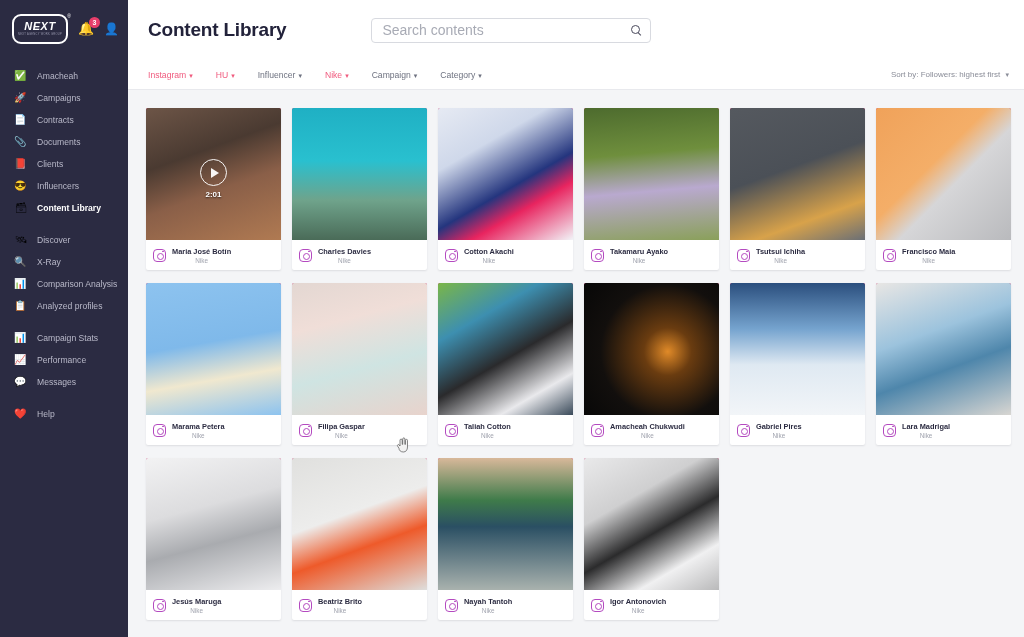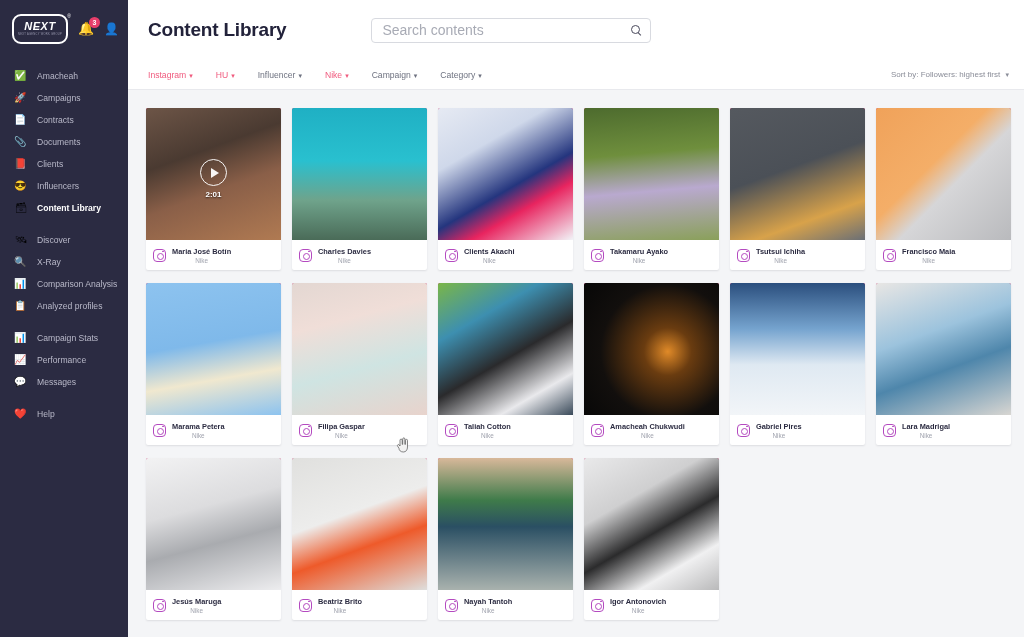--- a/index.html
+++ b/index.html
@@ -344,21 +344,21 @@
               </div>
             </div>
           </div>
           <div class="card">
             <div class="thumb">
               <div class="art" style="background: linear-gradient(150deg, rgb(230, 234, 243) 0%, rgb(207, 216, 234) 30%, rgb(36, 53, 126) 58%, rgb(232, 36, 95) 72%, rgb(242, 244, 248) 100%);"></div>
             </div>
             <div class="meta">
               <span class="ig"></span>
               <div class="names">
-                <span class="nm">Clients Akachi</span>
+                <span class="nm">Cotton Akachi</span>
                 <span class="cmp">Nike</span>
               </div>
             </div>
           </div>
           <div class="card">
             <div class="thumb">
               <div class="art" style="background: linear-gradient(175deg, rgb(77, 107, 46) 0%, rgb(111, 143, 61) 35%, rgb(185, 169, 207) 62%, rgb(138, 160, 90) 100%);"></div>
             </div>
             <div class="meta">
               <span class="ig"></span>

